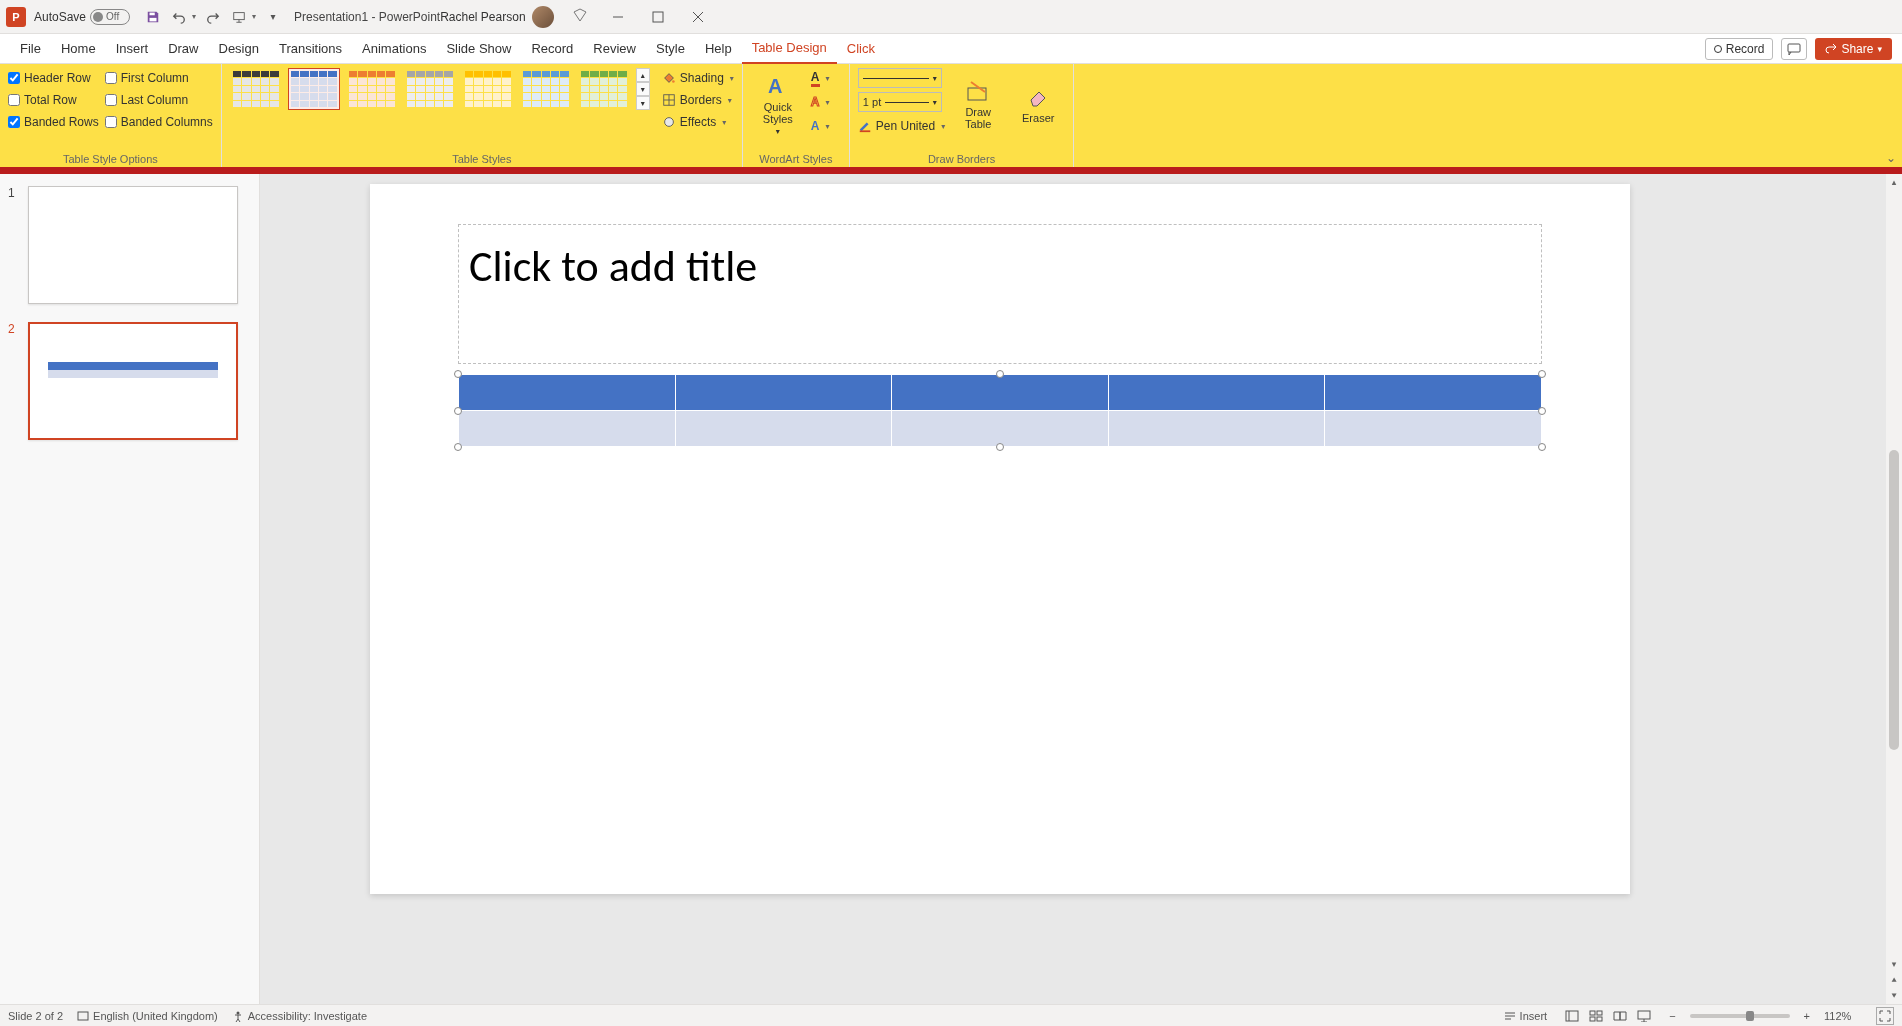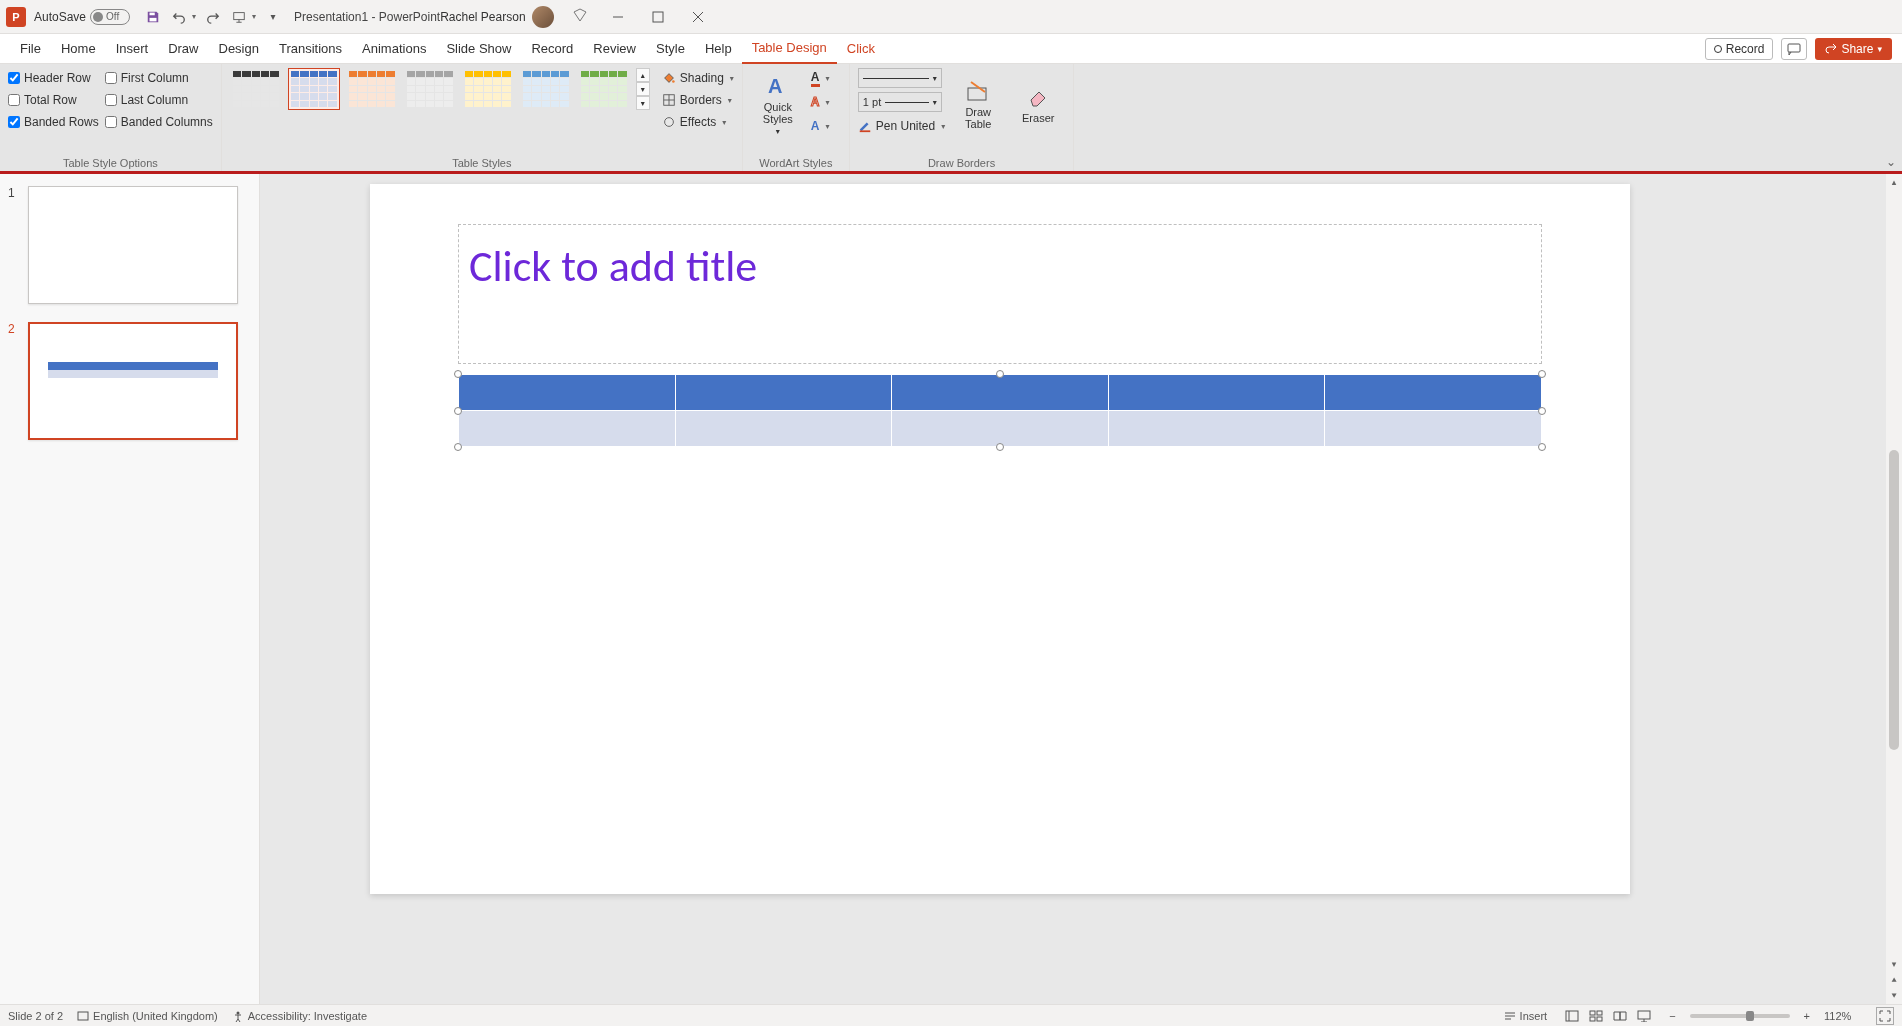--- a/index.html
+++ b/index.html
@@ -31,21 +31,21 @@
 .ribbon-tab.contextual { color: #d04423; }
 .ribbon-tab.active { border-bottom: 2px solid #d04423; color: #d04423; }
 .ribbon-tabs .spacer { flex: 1; }
 .ribbon-tabs .record-btn { height: 22px; border: 1px solid #bbb; border-radius: 3px; padding: 0 8px; display: flex; align-items: center; gap: 4px; font-size: 12px; cursor: pointer; margin-right: 8px; }
 .ribbon-tabs .record-btn .dot { width: 8px; height: 8px; border: 1px solid #333; border-radius: 50%; }
 .ribbon-tabs .comments-btn { width: 26px; height: 22px; border: 1px solid #bbb; border-radius: 3px; display: flex; align-items: center; justify-content: center; margin-right: 8px; cursor: pointer; }
 .ribbon-tabs .share-btn { height: 22px; background: #d04423; color: #fff; border-radius: 3px; padding: 0 10px; display: flex; align-items: center; gap: 4px; font-size: 12px; cursor: pointer; }
 .ribbon-tabs .share-btn .caret { font-size: 9px; }
 
 
-.ribbon { display: flex; height: 110px; background: #e5e5e5; border-bottom: 3px solid #b91c1c; position: relative; }
+.ribbon { display: flex; height: 110px; background: #fde047; border-bottom: 7px solid #b91c1c; position: relative; }
 .ribbon-group { border-right: 1px solid #e1dfdd; padding: 4px 8px 2px; display: flex; flex-direction: column; }
 .ribbon-group .group-body { flex: 1; display: flex; align-items: flex-start; gap: 6px; }
 .ribbon-group .group-label { text-align: center; font-size: 11px; color: #666; padding-top: 2px; position: relative; }
 
 .checkbox-row { display: flex; align-items: center; gap: 4px; font-size: 12px; height: 20px; }
 .checkbox-row input { width: 12px; height: 12px; }
 .col { display: flex; flex-direction: column; gap: 2px; }
 
 
 .gallery { display: flex; gap: 6px; align-items: center; }
@@ -84,21 +84,21 @@
 .thumb .mini-content .mrow2 { height: 8px; background: #d6dcec; }
 
 .canvas-area { flex: 1; position: relative; overflow: hidden; background: #e8e8e8; }
 .canvas-scroll { position: absolute; right: 0; top: 0; bottom: 0; width: 16px; background: #f3f2f1; display: flex; flex-direction: column; align-items: center; }
 .canvas-scroll .arrow { height: 16px; font-size: 9px; color: #666; cursor: pointer; display:flex;align-items:center;justify-content:center;width:100%; }
 .canvas-scroll .track { flex: 1; width: 100%; position: relative; }
 .canvas-scroll .thumb-bar { position: absolute; top: 260px; width: 10px; left: 3px; height: 300px; background: #c8c6c4; border-radius: 5px; }
 
 .slide { position: absolute; left: 110px; top: 10px; width: 1260px; height: 710px; background: #fff; box-shadow: 0 2px 6px rgba(0,0,0,0.15); }
 .title-ph { position: absolute; left: 88px; top: 40px; width: 1084px; height: 140px; border: 1px dashed #bfbfbf; padding: 14px 10px; }
-.title-ph span { font-size: 44px; color: #6d28d9; font-family: Calibri, Arial, sans-serif; }
+.title-ph span { font-size: 44px; color: #000000; font-family: Calibri, Arial, sans-serif; }
 .table-obj { position: absolute; left: 88px; top: 190px; width: 1084px; }
 .table-obj table { width: 100%; border-collapse: collapse; }
 .table-obj td { border: 1px solid #fff; height: 36px; }
 .table-obj .hrow td { background: #4472c4; }
 .table-obj .brow td { background: #d6dcec; }
 .sel-handle { position: absolute; width: 8px; height: 8px; background: #fff; border: 1px solid #888; border-radius: 50%; }
 
 
 .statusbar { height: 22px; background: #f3f2f1; border-top: 1px solid #e1dfdd; display: flex; align-items: center; padding: 0 8px; font-size: 11px; color: #555; gap: 14px; }
 .statusbar .spacer { flex: 1; }

